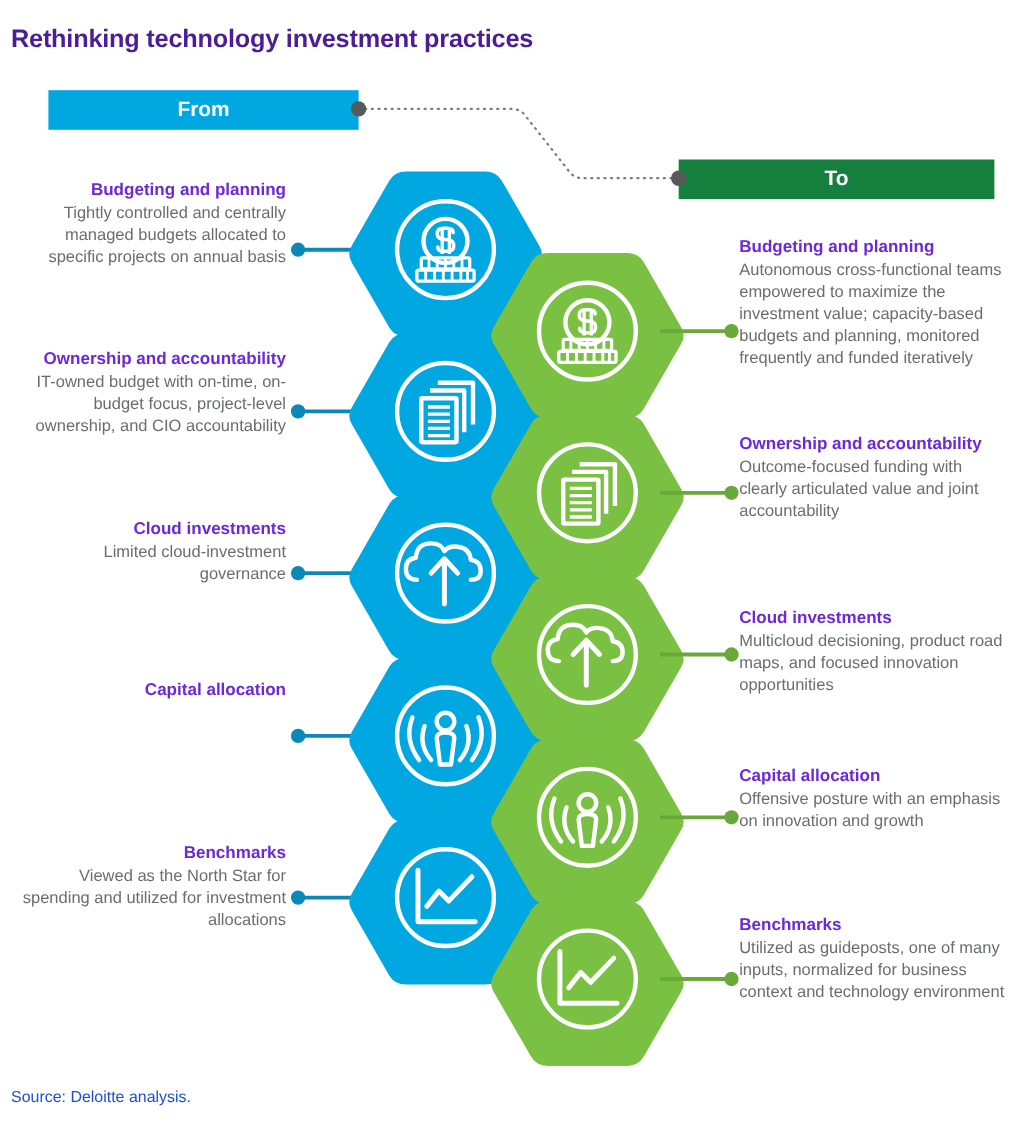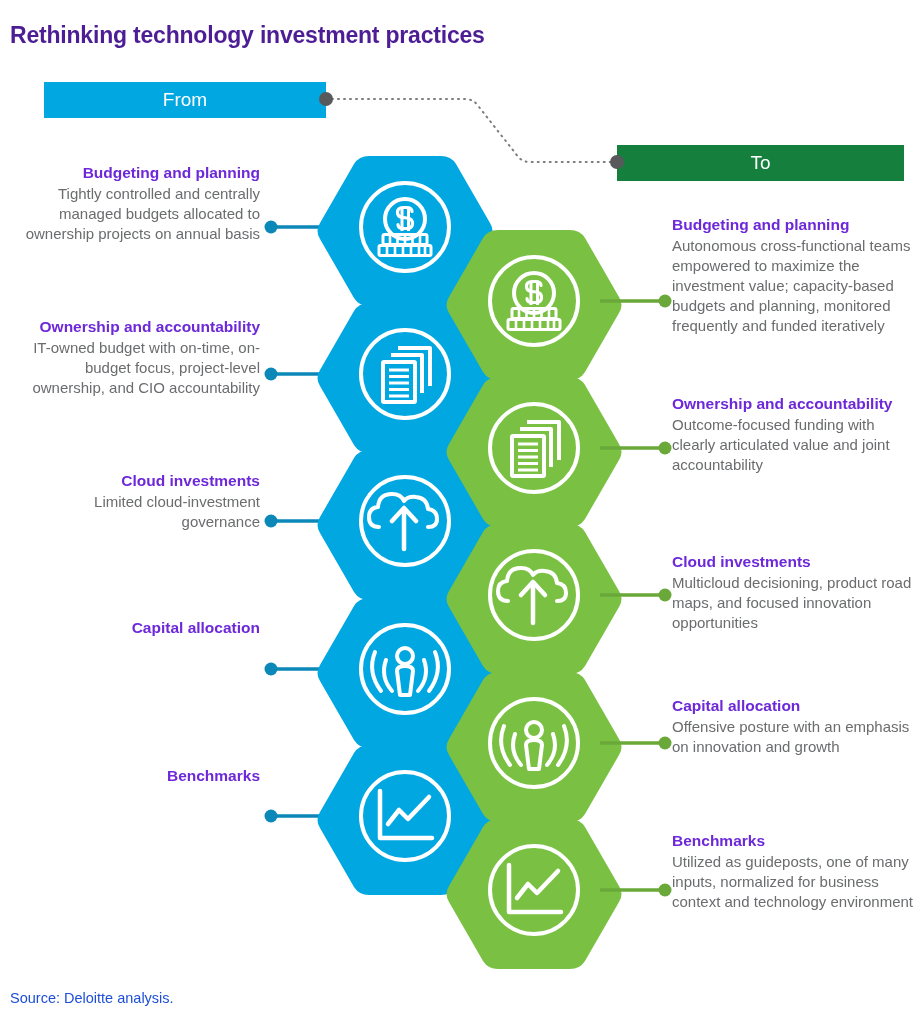--- a/index.html
+++ b/index.html
@@ -29,21 +29,21 @@
     margin-top: 14px;
   }
 
   
   .header-bar {
     position: absolute;
     height: 36px;
     line-height: 36px;
     text-align: center;
     color: #ffffff;
-    font-weight: normal;
+    font-weight: bold;
     font-size: 19px;
   }
   #from-bar {
     left: 44px;
     top: 82px;
     width: 282px;
     background: #00a7e1;
   }
   #to-bar {
     left: 617px;
@@ -257,39 +257,40 @@
         <use href="#icon-person"></use>
       </g>
     <g transform="translate(534,890)">
         <use href="#icon-chart"></use>
       </g>
   </g>
 </svg>
 
 <div class="block left-block" style="top:163px">
   <div class="b-title">Budgeting and planning</div>
-  <div class="b-body">Tightly controlled and centrally managed budgets allocated to ownership projects on annual basis</div>
+  <div class="b-body">Tightly controlled and centrally managed budgets allocated to specific projects on annual basis</div>
 </div>
 
 <div class="block left-block" style="top:317px">
   <div class="b-title">Ownership and accountability</div>
   <div class="b-body">IT-owned budget with on-time, on-budget focus, project-level ownership, and CIO accountability</div>
 </div>
 
 <div class="block left-block" style="top:471px">
   <div class="b-title">Cloud investments</div>
   <div class="b-body">Limited cloud-investment governance</div>
 </div>
 
 <div class="block left-block" style="top:618px">
   <div class="b-title">Capital allocation</div>
 </div>
 
 <div class="block left-block" style="top:766px">
   <div class="b-title">Benchmarks</div>
+  <div class="b-body">Viewed as the North Star for spending and utilized for investment allocations</div>
 </div>
 
 <div class="block right-block" style="top:215px">
   <div class="b-title">Budgeting and planning</div>
   <div class="b-body">Autonomous cross-functional teams empowered to maximize the investment value; capacity-based budgets and planning, monitored frequently and funded iteratively</div>
 </div>
 
 <div class="block right-block" style="top:394px">
   <div class="b-title">Ownership and accountability</div>
   <div class="b-body">Outcome-focused funding with clearly articulated value and joint accountability</div>

